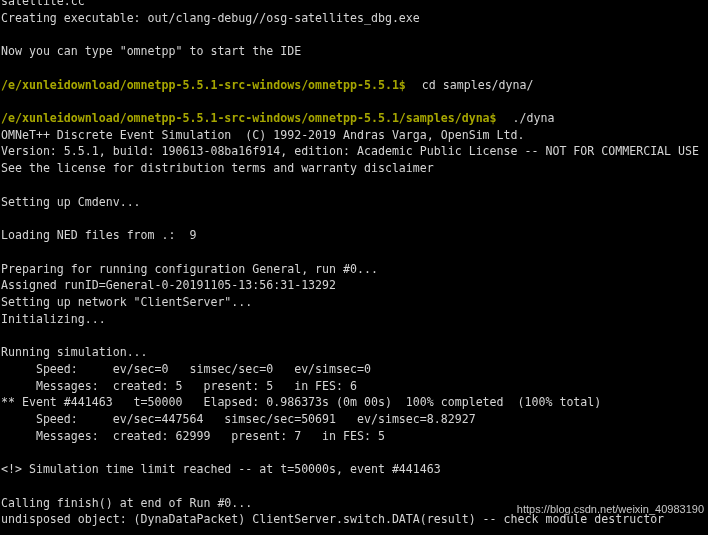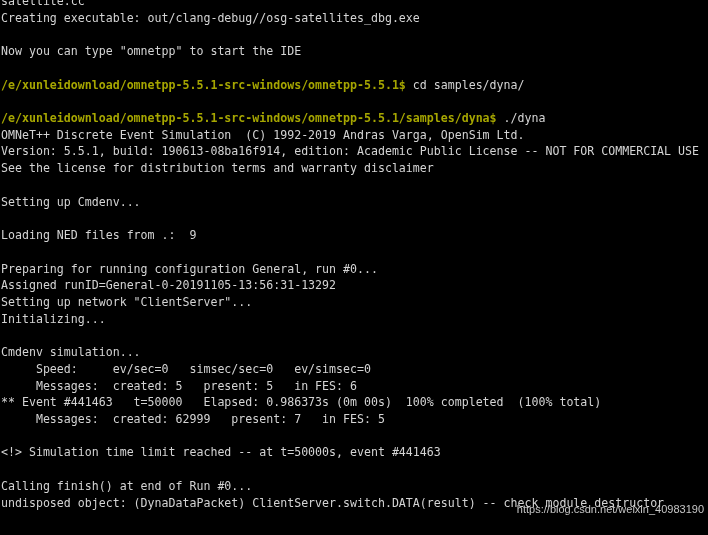--- a/index.html
+++ b/index.html
@@ -39,20 +39,21 @@
   }
   .c-out {
     color: #d4d4d4;
   }
   .c-path {
     color: #a6a600;
     font-weight: bold;
   }
   .c-cmd {
     color: #d4d4d4;
+    margin-left: 9px;
   }
   #watermark {
     position: absolute;
     right: 4px;
     bottom: 16px;
     font-family: "Liberation Sans", "DejaVu Sans", sans-serif;
     font-size: 11px;
     line-height: 20px;
     color: #d9d9d9;
     opacity: 0.92;
@@ -80,24 +81,25 @@
       <div class="line blank">&nbsp;</div>
       <div class="line"><span class="c-out">Setting up Cmdenv...</span></div>
       <div class="line blank">&nbsp;</div>
       <div class="line"><span class="c-out">Loading NED files from .:  9</span></div>
       <div class="line blank">&nbsp;</div>
       <div class="line"><span class="c-out">Preparing for running configuration General, run #0...</span></div>
       <div class="line"><span class="c-out">Assigned runID=General-0-20191105-13:56:31-13292</span></div>
       <div class="line"><span class="c-out">Setting up network "ClientServer"...</span></div>
       <div class="line"><span class="c-out">Initializing...</span></div>
       <div class="line blank">&nbsp;</div>
-      <div class="line"><span class="c-out">Cmdenv simulation...</span></div>
+      <div class="line"><span class="c-out">Running simulation...</span></div>
       <div class="line"><span class="c-out">     Speed:     ev/sec=0   simsec/sec=0   ev/simsec=0</span></div>
       <div class="line"><span class="c-out">     Messages:  created: 5   present: 5   in FES: 6</span></div>
       <div class="line"><span class="c-out">** Event #441463   t=50000   Elapsed: 0.986373s (0m 00s)  100% completed  (100% total)</span></div>
+      <div class="line"><span class="c-out">     Speed:     ev/sec=447564   simsec/sec=50691   ev/simsec=8.82927</span></div>
       <div class="line"><span class="c-out">     Messages:  created: 62999   present: 7   in FES: 5</span></div>
       <div class="line blank">&nbsp;</div>
       <div class="line"><span class="c-out">&lt;!&gt; Simulation time limit reached -- at t=50000s, event #441463</span></div>
       <div class="line blank">&nbsp;</div>
       <div class="line"><span class="c-out">Calling finish() at end of Run #0...</span></div>
       <div class="line"><span class="c-out">undisposed object: (DynaDataPacket) ClientServer.switch.DATA(result) -- check module destructor</span></div>
     </div>
   <div id="watermark">https://blog.csdn.net/weixin_40983190</div>
 </div>
 

